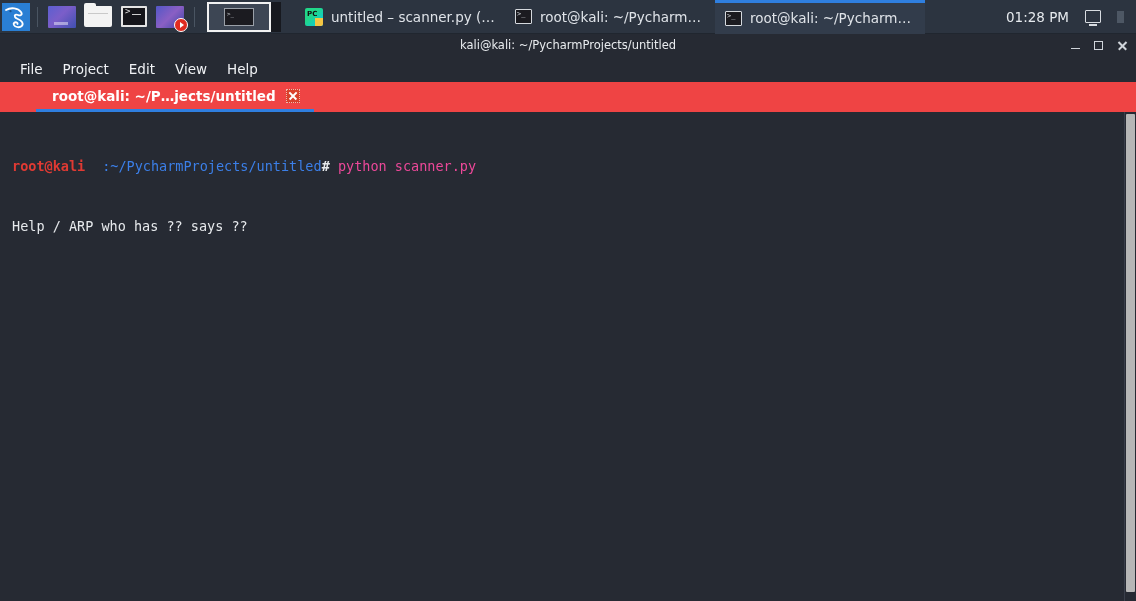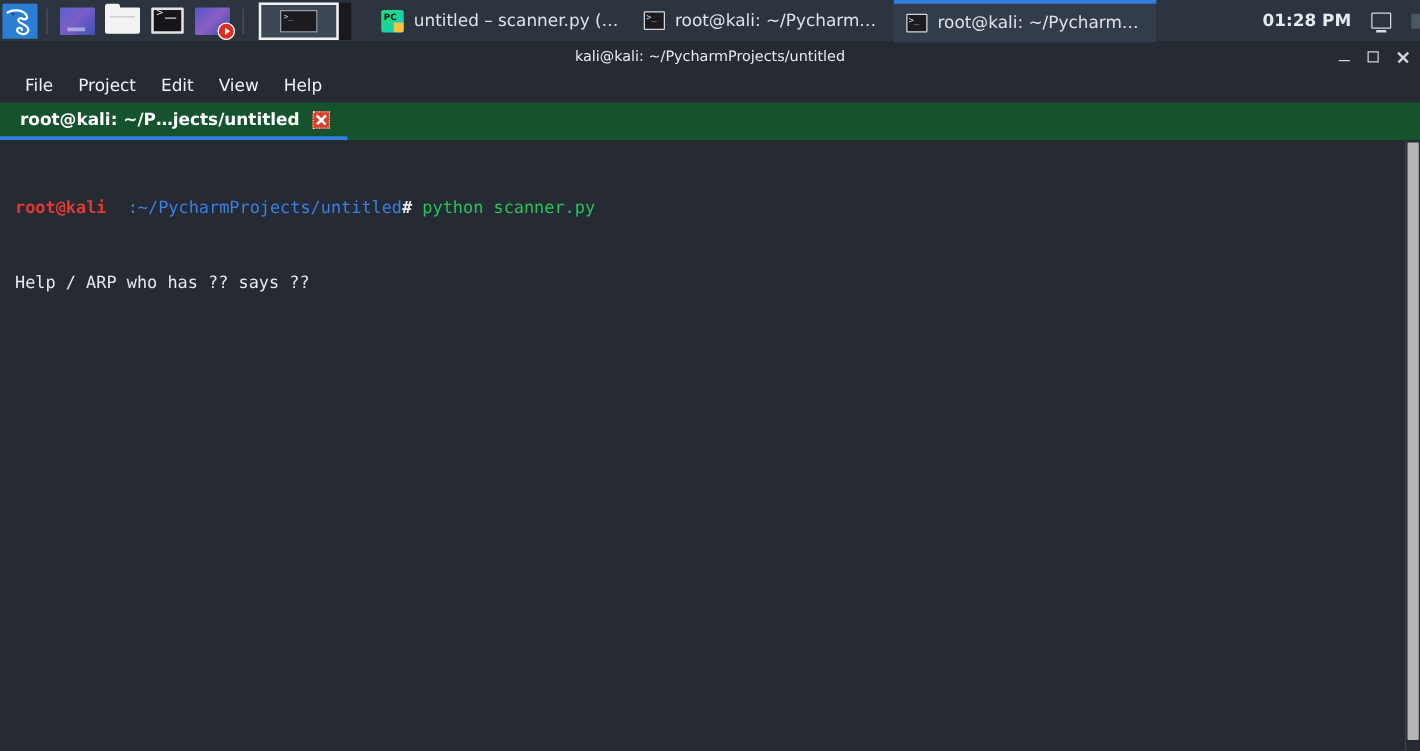--- a/index.html
+++ b/index.html
@@ -234,23 +234,22 @@
     font-size: 7px;
     line-height: 11px;
     font-family: "DejaVu Sans Mono", monospace;
   }
 
   #tb-right {
     margin-left: auto;
     display: flex;
     align-items: center;
     gap: 16px;
-    padding-right: 0;
+    padding-right: 12px;
     height: 34px;
-    font-weight: bold;
   }
   #tb-clock {
     color: #e6eaee;
     font-size: 13.5px;
   }
   .tray-icon {
     width: 16px; height: 13px;
     border: 1.6px solid #d8dce1;
     border-radius: 1px;
     position: relative;
@@ -537,25 +536,26 @@
   }
   .tmenu {
     color: #f0f2f5;
     font-size: 13.5px;
     padding: 3px 10px;
     font-family: "DejaVu Sans", sans-serif;
   }
 
   #term-tabbar {
     height: 30px;
-    background: #14532d;
+    background: #ef4444;
     display: flex;
     align-items: flex-end;
     flex: 0 0 auto;
     position: relative;
+    padding-left: 36px;
   }
   #term-tab {
     height: 30px;
     display: flex;
     align-items: center;
     gap: 10px;
     padding: 0 14px 0 16px;
     border-bottom: 3px solid #2f7fe0;
     color: #ffffff;
     font-size: 13.5px;
@@ -589,21 +589,21 @@
     font-family: "DejaVu Sans Mono", monospace;
     font-size: 13.5px;
     line-height: 20px;
     color: #e6e9ec;
     white-space: pre-wrap;
   }
   .t-user { color: #e03a33; font-weight: bold; }
   .t-at   { color: #e03a33; font-weight: bold; }
   .t-path { color: #3b7fe8; font-weight: normal; margin-left: 17px; }
   .t-hash { color: #e6e9ec; font-weight: bold; }
-  .t-cmd  { color: #22c55e; text-align: right; }
+  .t-cmd  { color: #ec4899; text-align: right; }
   .t-out  { color: #e6e9ec; }
   .t-cursor {
     display: inline-block;
     width: 8px; height: 15px;
     background: #f2f2f2;
     vertical-align: -3px;
     margin-left: 2px;
   }
 
   #term-scroll-track {

